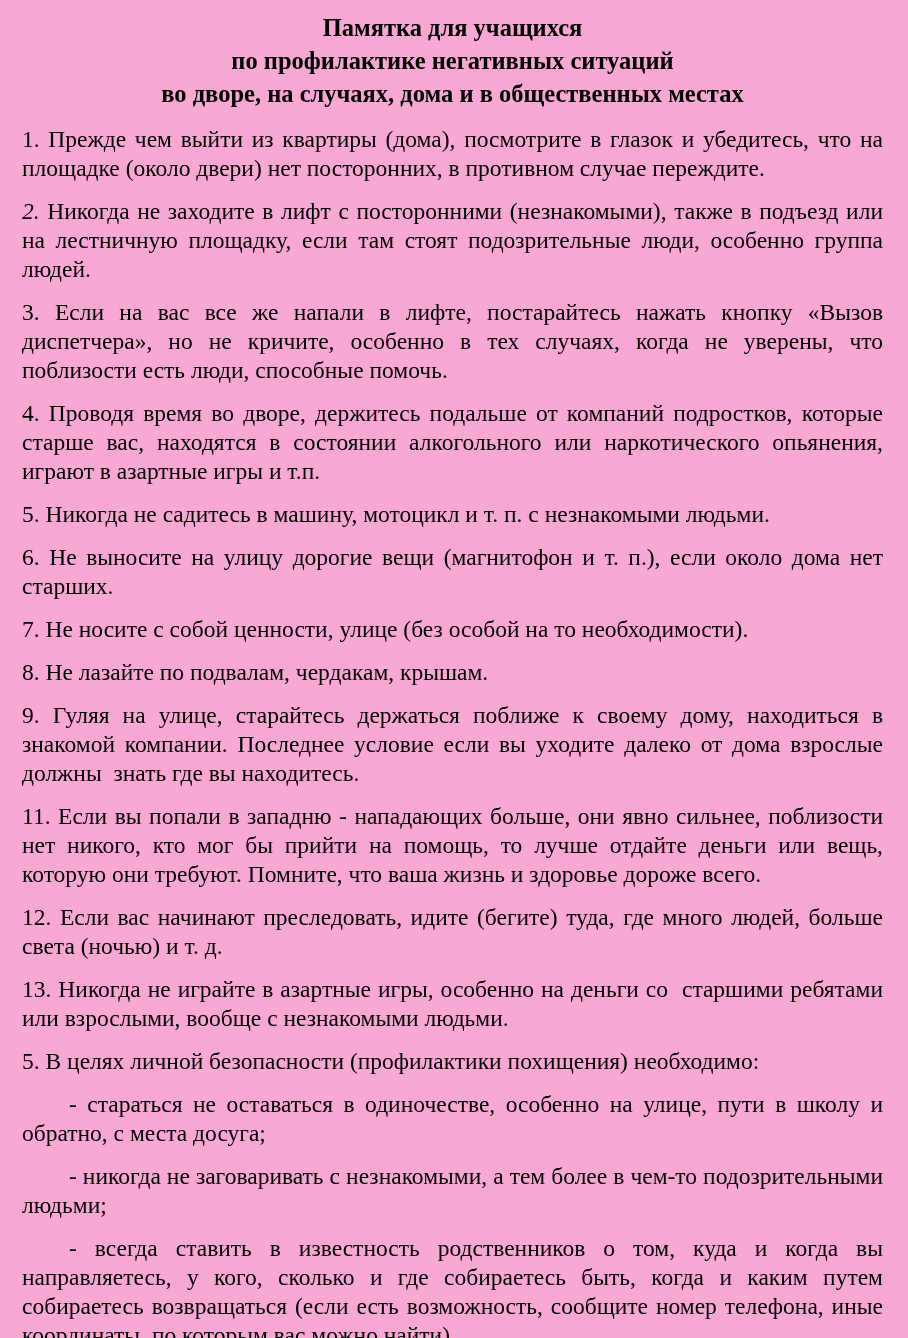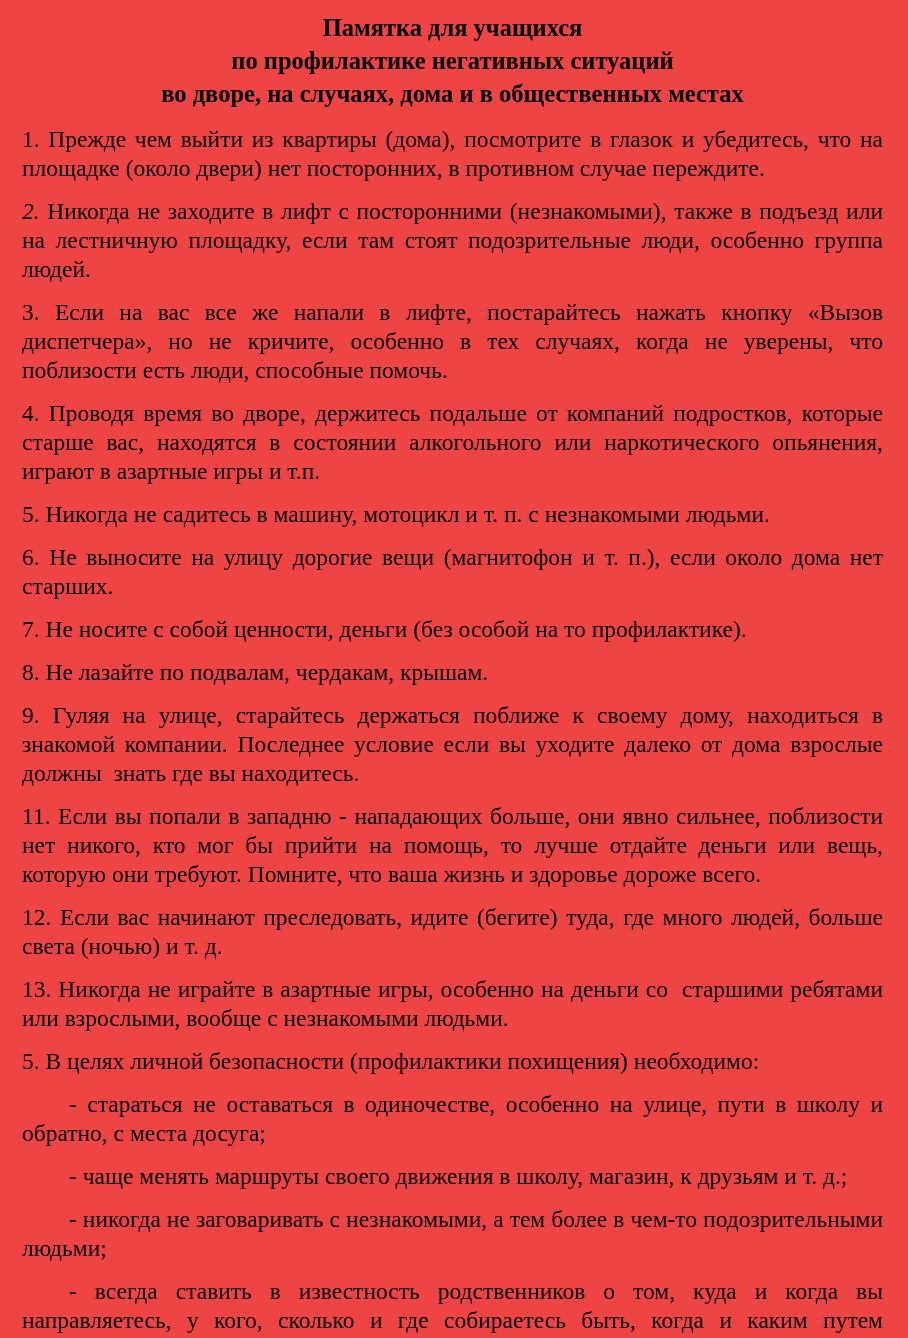--- a/index.html
+++ b/index.html
@@ -4,21 +4,21 @@
 <style>
   html, body {
     margin: 0;
     padding: 0;
     background: #ffffff;
   }
   .page {
     width: 908px;
     height: 1338px;
     box-sizing: border-box;
-    background: #ef4444;
+    background: #f9a8d4;
     padding: 11px 11px 0 8px;
     font-family: "Liberation Serif", "DejaVu Serif", serif;
     color: #000000;
     overflow: hidden;
   }
   .doc-title {
     text-align: center;
     font-weight: bold;
     font-size: 24.5px;
     line-height: 33px;
@@ -51,26 +51,25 @@
     <div>во дворе, на случаях, дома и в общественных местах</div>
   </header>
 
   <main class="doc-body">
     <p class="item"><span>1.</span> <span>Прежде чем выйти из квартиры (дома), посмотрите в глазок и убедитесь, что на площадке (около двери) нет посторонних, в противном случае переждите.</span></p>
     <p class="item"><span class="num-italic">2.</span> <span>Никогда не заходите в лифт с посторонними (незнакомыми), также в подъезд или на лестничную площадку, если там стоят подозрительные люди, особенно группа людей.</span></p>
     <p class="item"><span>3.</span> <span>Если на вас все же напали в лифте, постарайтесь нажать кнопку «Вызов диспетчера», но не кричите, особенно в тех случаях, когда не уверены, что поблизости есть люди, способные помочь.</span></p>
     <p class="item"><span>4.</span> <span>Проводя время во дворе, держитесь подальше от компаний подростков, которые старше вас, находятся в состоянии алкогольного или наркотического опьянения, играют в азартные игры и т.п.</span></p>
     <p class="item"><span>5.</span> <span>Никогда не садитесь в машину, мотоцикл и т. п. с незнакомыми людьми.</span></p>
     <p class="item"><span>6.</span> <span>Не выносите на улицу дорогие вещи (магнитофон и т. п.), если около дома нет старших.</span></p>
-    <p class="item"><span>7.</span> <span>Не носите с собой ценности, деньги (без особой на то профилактике).</span></p>
+    <p class="item"><span>7.</span> <span>Не носите с собой ценности, улице (без особой на то необходимости).</span></p>
     <p class="item"><span>8.</span> <span>Не лазайте по подвалам, чердакам, крышам.</span></p>
     <p class="item"><span>9.</span> <span>Гуляя на улице, старайтесь держаться поближе к своему дому, находиться в знакомой компании. Последнее условие если вы уходите далеко от дома взрослые должны&nbsp; знать где вы находитесь.</span></p>
     <p class="item"><span>11.</span> <span>Если вы попали в западню - нападающих больше, они явно сильнее, поблизости нет никого, кто мог бы прийти на помощь, то лучше отдайте деньги или вещь, которую они требуют. Помните, что ваша жизнь и здоровье дороже всего.</span></p>
     <p class="item"><span>12.</span> <span>Если вас начинают преследовать, идите (бегите) туда, где много людей, больше света (ночью) и т. д.</span></p>
     <p class="item"><span>13.</span> <span>Никогда не играйте в азартные игры, особенно на деньги со&nbsp; старшими ребятами или взрослыми, вообще с незнакомыми людьми.</span></p>
     <p class="item"><span>5.</span> <span>В целях личной безопасности (профилактики похищения) необходимо:</span></p>
     <p class="sub">- стараться не оставаться в одиночестве, особенно на улице, пути в школу и обратно, с места досуга;</p>
-    <p class="sub">- чаще менять маршруты своего движения в школу, магазин, к друзьям и т. д.;</p>
     <p class="sub">- никогда не заговаривать с незнакомыми, а тем более в чем-то подозрительными людьми;</p>
     <p class="sub">- всегда ставить в известность родственников о том, куда и когда вы направляетесь, у кого, сколько и где собираетесь быть, когда и каким путем собираетесь возвращаться (если есть возможность, сообщите номер телефона, иные координаты, по которым вас можно найти).</p>
   </main>
 
 </div>
 
 </body></html>

